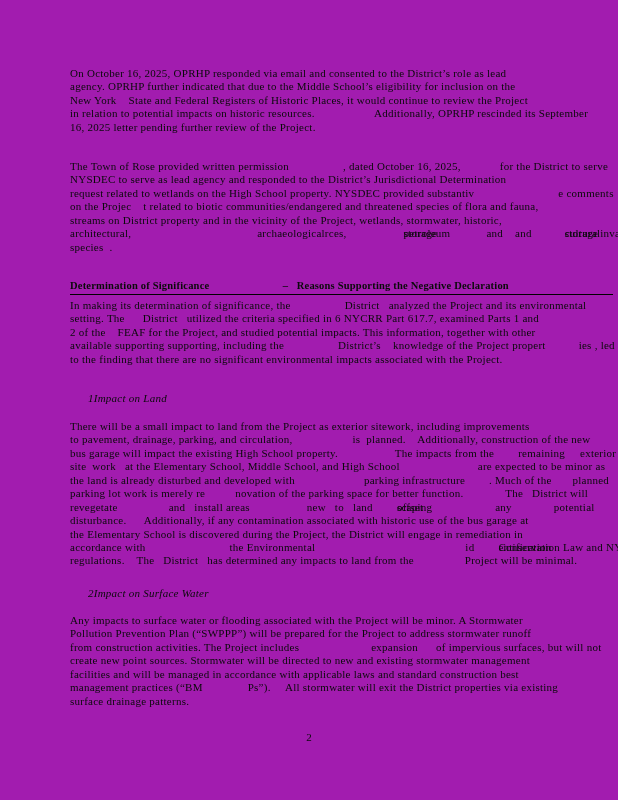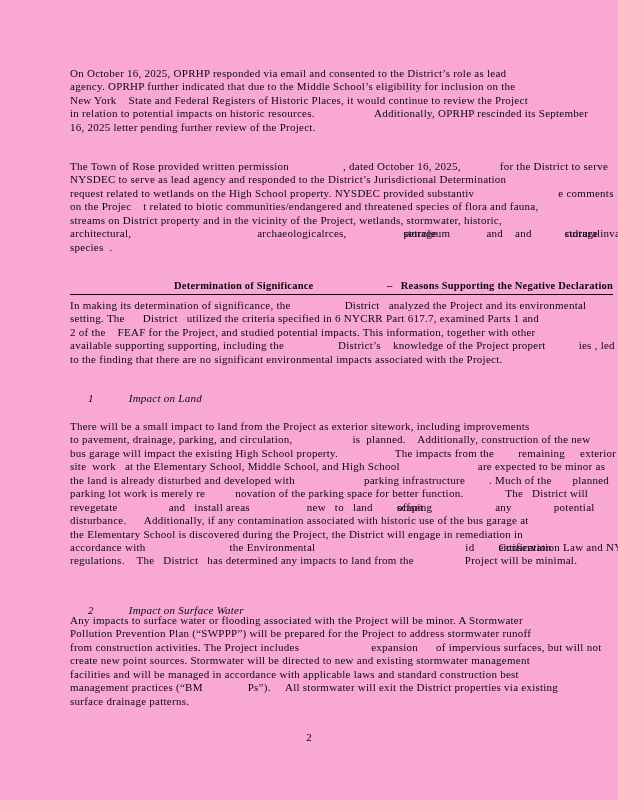--- a/index.html
+++ b/index.html
@@ -1,30 +1,30 @@
 <!DOCTYPE html>
 <html><head>
 <meta charset="utf-8">
 <style>
   html,body{margin:0;padding:0;background:#ffffff;}
   .page{
-    position:relative;width:618px;height:800px;background:#f9a8d4;
+    position:relative;width:618px;height:800px;background:#a21caf;
     font-family:"Liberation Serif","DejaVu Serif",serif;color:#0a0a0a;
     overflow:hidden;
   }
   .block{position:absolute;left:70px;width:548px;font-size:11px;letter-spacing:0.25px;}
   .line{white-space:pre;line-height:13.45px;height:13.45px;}
   .heading{
     font-weight:bold;white-space:pre;line-height:12px;
     border-bottom:1.5px solid #000;padding-bottom:2px;width:543px;
-    font-size:10.5px;letter-spacing:0.2px;text-align:right;
+    font-size:10.5px;letter-spacing:0.2px;
   }
   .subhead{font-style:italic;line-height:13px;}
   .sub-num{margin-left:18px;}
-  .sub-title{margin-left:35px;}
+  .sub-title{}
   .ov{position:relative;display:inline-block;white-space:pre;margin-left:24px;}
   .ov .b{position:absolute;left:0;top:0;white-space:pre;}
   .footer{
     position:absolute;top:731px;left:0;width:618px;text-align:center;
     font-size:11px;font-family:"Liberation Serif","DejaVu Serif",serif;color:#0a0a0a;
   }
 </style>
 </head>
 <body>
 
@@ -69,21 +69,21 @@
       <div class="line">site  work   at the Elementary School, Middle School, and High School                          are expected to be minor as</div>
       <div class="line">the land is already disturbed and developed with                       parking infrastructure        . Much of the       planned</div>
       <div class="line">parking lot work is merely re          novation of the parking space for better function.              The   District will</div>
       <div class="line">revegetate                 and   install areas                   new   to   land<span class="ov"><span>scaping</span><span class="b">offset</span></span>                     any              potential                              in</div>
       <div class="line">disturbance.      Additionally, if any contamination associated with historic use of the bus garage at</div>
       <div class="line">the Elementary School is discovered during the Project, the District will engage in remediation in</div>
       <div class="line">accordance with                            the Environmental                                                  id<span class="ov"><span>Conservation</span><span class="b">entification</span></span> Law and NYSDEC</div>
       <div class="line">regulations.    The   District   has determined any impacts to land from the                 Project will be minimal.</div>
     </div>
 
-  <div class="block subhead" style="top:604px">
+  <div class="block subhead" style="top:587px">
     <span class="sub-num">2</span><span class="sub-title">Impact on Surface Water</span>
   </div>
 
   <div class="block" style="top:614px">
       <div class="line">Any impacts to surface water or flooding associated with the Project will be minor. A Stormwater</div>
       <div class="line">Pollution Prevention Plan (“SWPPP”) will be prepared for the Project to address stormwater runoff</div>
       <div class="line">from construction activities. The Project includes                        expansion      of impervious surfaces, but will not</div>
       <div class="line">create new point sources. Stormwater will be directed to new and existing stormwater management</div>
       <div class="line">facilities and will be managed in accordance with applicable laws and standard construction best</div>
       <div class="line">management practices (“BM               Ps”).     All stormwater will exit the District properties via existing</div>

